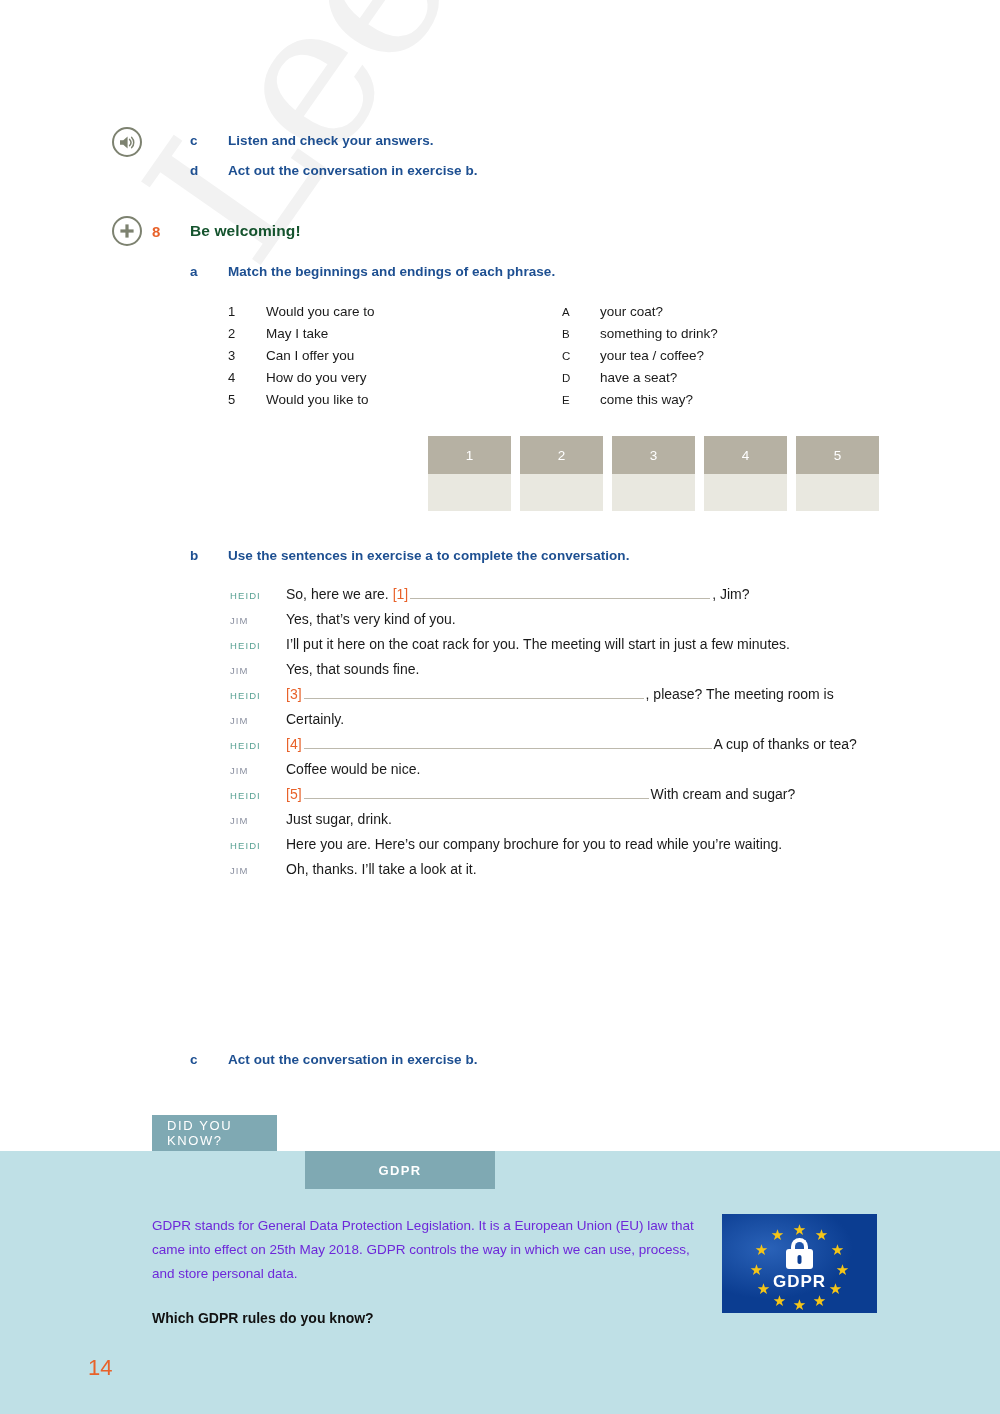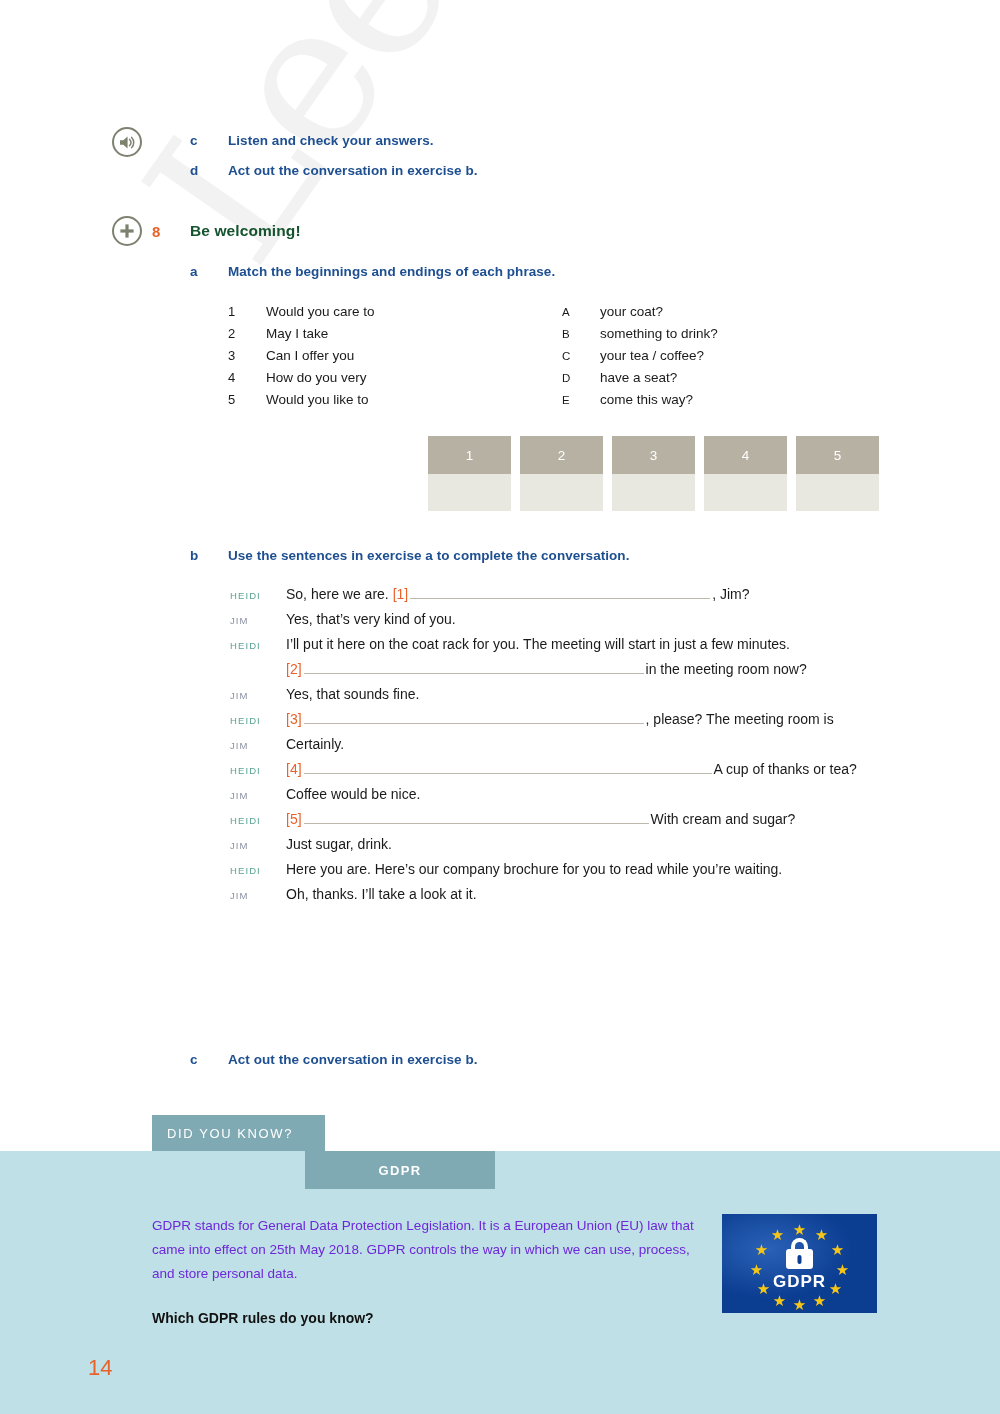--- a/index.html
+++ b/index.html
@@ -396,24 +396,20 @@
         </div>
         <div class="d-line">
           <span class="d-speaker jim">JIM</span>
           <span class="d-body"><span>Yes, that’s very kind of you.</span></span>
         </div>
         <div class="d-line">
           <span class="d-speaker heidi">HEIDI</span>
           <span class="d-body"><span>I’ll put it here on the coat rack for you. The meeting will start in just a few minutes.</span></span>
         </div>
         <div class="d-line">
-          <span class="d-speaker"></span>
-          <span class="d-body"><span class="blank-num">[2]</span><span class="blank-rule" style="width: 340px;"></span><span>in the meeting room now?</span></span>
-        </div>
-        <div class="d-line">
           <span class="d-speaker jim">JIM</span>
           <span class="d-body"><span>Yes, that sounds fine.</span></span>
         </div>
         <div class="d-line">
           <span class="d-speaker heidi">HEIDI</span>
           <span class="d-body"><span class="blank-num">[3]</span><span class="blank-rule" style="width: 340px;"></span><span>, please? The meeting room is</span></span>
         </div>
         <div class="d-line">
           <span class="d-speaker jim">JIM</span>
           <span class="d-body"><span>Certainly.</span></span>
@@ -442,21 +438,21 @@
           <span class="d-speaker jim">JIM</span>
           <span class="d-body"><span>Oh, thanks. I’ll take a look at it.</span></span>
         </div>
       </div>
 
     <div class="instr-letter" style="left:190px; top:1052px;">c</div>
     <div class="instr-text" style="left:228px; top:1052px;">Act out the conversation in exercise b.</div>
 
     <div id="blue-band" style="top:1151px; height:263px;"></div>
 
-    <div class="banner" id="banner-didyouknow" style="left:152px; top:1115px; width:173px; height:36px;">
+    <div class="banner" id="banner-didyouknow" style="left:152px; top:1115px; width:125px; height:36px;">
       <span>DID YOU KNOW?</span>
     </div>
 
     <div class="banner" id="banner-gdpr" style="left:305px; top:1151px; width:190px; height:38px;">
       <span>GDPR</span>
     </div>
 
     <div id="gdpr-text" style="left:152px; top:1214px;">GDPR stands for General Data Protection Legislation. It is a European Union (EU) law that came into effect on 25th May 2018. GDPR controls the way in which we can use, process, and store personal data.</div>
 
     <div id="gdpr-question" style="left:152px; top:1310px;">Which GDPR rules do you know?</div>

